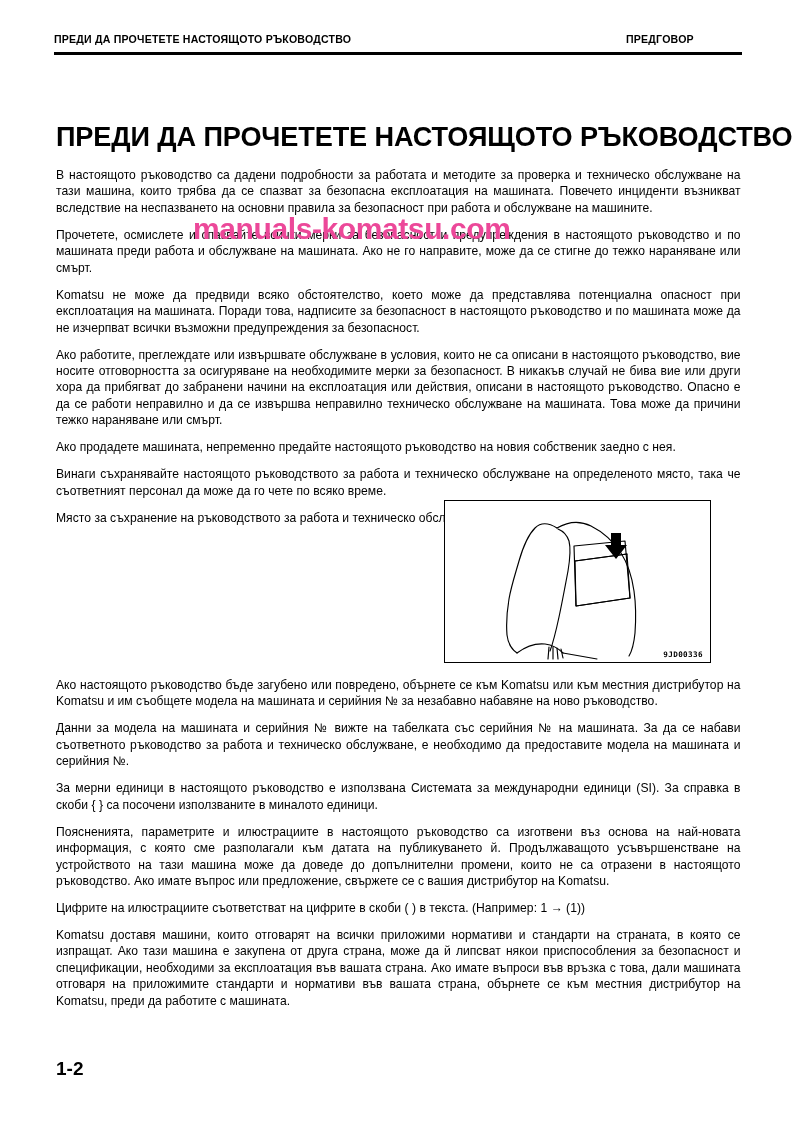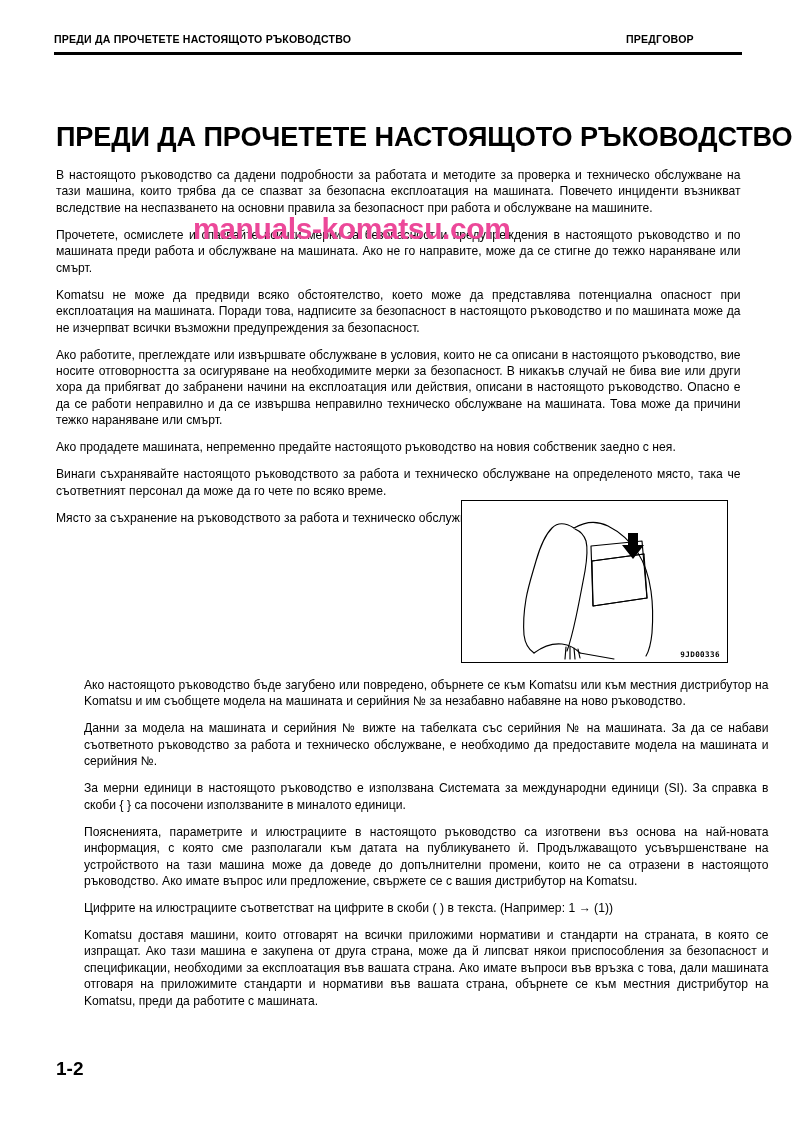--- a/index.html
+++ b/index.html
@@ -95,34 +95,32 @@
     line-height: 16.45px;
     text-align: left;
   }
 
   
   .body-col-lower {
     position: absolute;
     left: 56px;
     top: 677px;
     width: 688px;
-    margin-left: 28px;
   }
 
   
   .figure-box {
     position: absolute;
     left: 444px;
     top: 500px;
     width: 267px;
     height: 163px;
     border: 1.4px solid #000;
     box-sizing: border-box;
     background: #fff;
-    margin-left: 17px;
   }
   .figure-box svg { display: block; }
   .figure-code {
     position: absolute;
     right: 7px;
     bottom: 3px;
     font-family: "DejaVu Sans Mono", monospace;
     font-size: 7.6px;
     font-weight: bold;
     letter-spacing: 0.4px;

